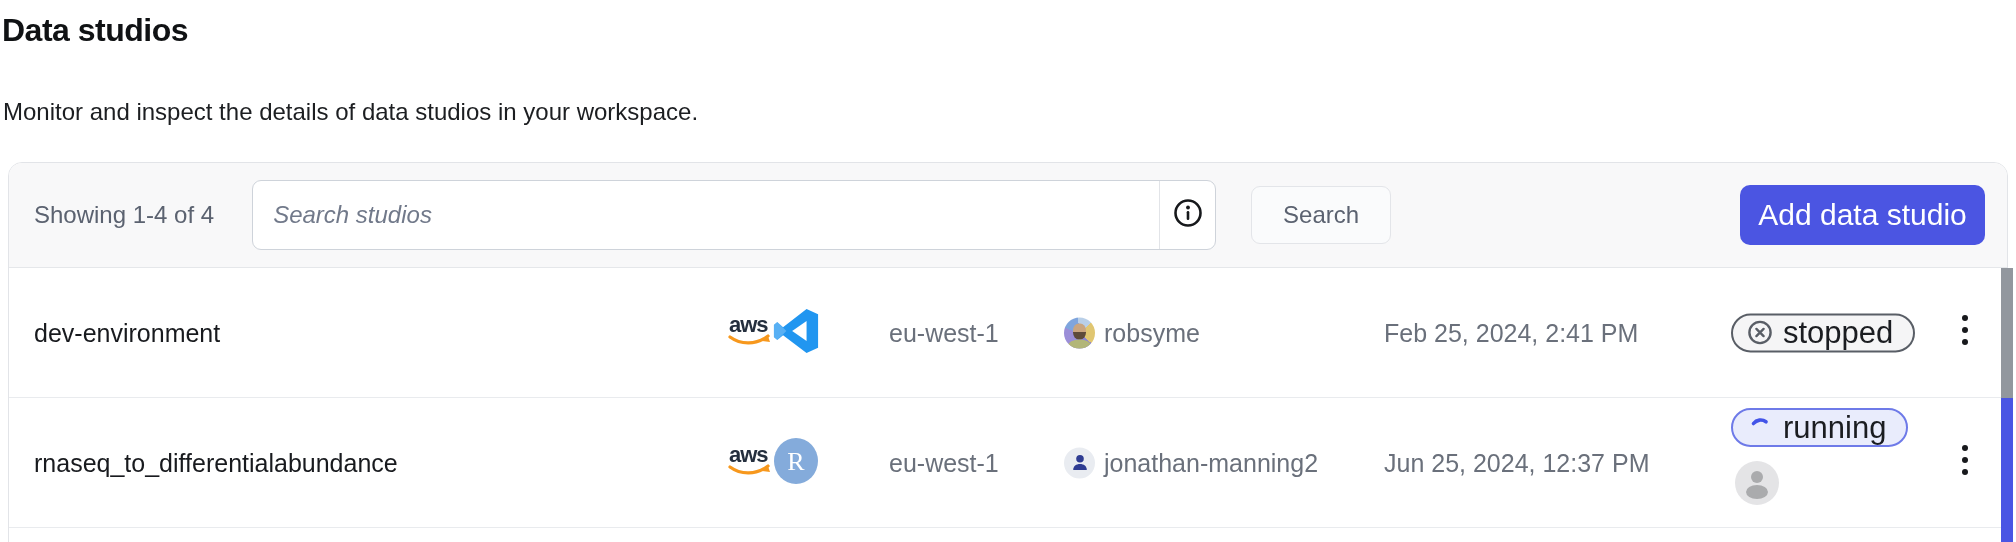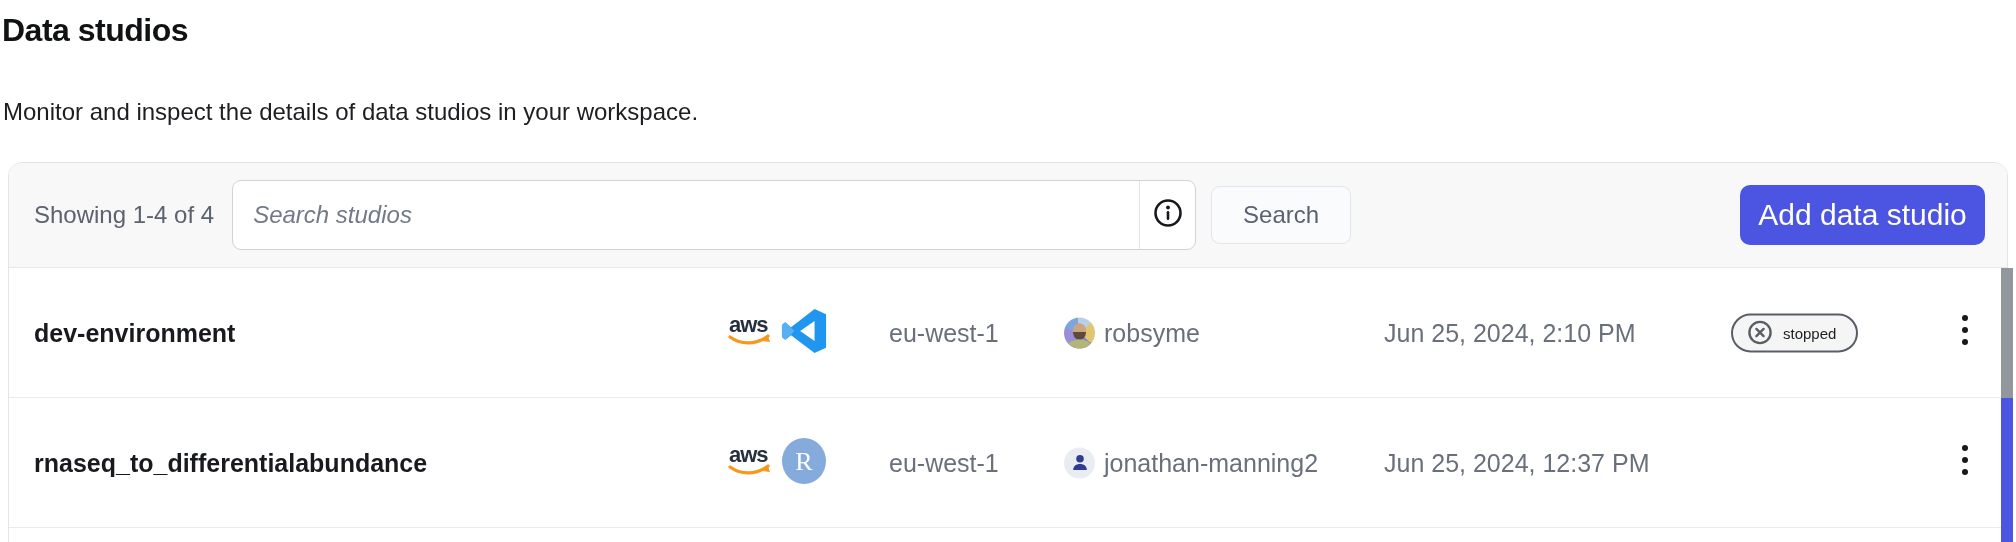--- a/index.html
+++ b/index.html
@@ -10,54 +10,54 @@
   .page-header { position:absolute; left:2px; top:12px; }
   .page-title { font-size:32px; font-weight:800; color:#101214; letter-spacing:-0.5px; }
   .page-subtitle { position:absolute; left:3px; top:98px; font-size:24px; color:#1c1e21; white-space:nowrap; }
 
   
   .card { position:absolute; left:8px; top:162px; width:2000px; height:420px;
           background:#ffffff; border:1px solid #e2e4e8; border-radius:14px 14px 0 0; }
 
   
   .toolbar { position:relative; height:105px; background:#f8f8f9; border-bottom:1px solid #e5e7ea;
-             border-radius:13px 13px 0 0; display:flex; align-items:center; padding:0 22px 0 25px; }
+             border-radius:13px 13px 0 0; display:flex; align-items:center; padding:0 22px 0 25px;gap:20px; }
   .showing { font-size:24px; color:#5b6270; white-space:nowrap; margin-right:18px; }
   .search-group { display:flex; align-items:stretch; width:964px; height:70px; background:#ffffff;
                   border:1px solid #ced3da; border-radius:9px; overflow:hidden; }
   .search-input { flex:1; border:none; outline:none; font-size:24px; padding:0 20px;
                   font-family:"Liberation Sans", sans-serif; color:#1c1e21; background:transparent; }
   .search-input::placeholder { font-style:italic; color:#71798a; }
   .info-append { width:56px; display:flex; align-items:center; justify-content:center;
                  border-left:1px solid #e2e4e8; cursor:pointer; }
   .search-btn { margin-left:15px; width:140px; height:58px; background:#fafbfc; border:1px solid #e3e5e9;
                 border-radius:9px; font-size:24px; color:#5b6270; font-family:"Liberation Sans", sans-serif;
                 cursor:pointer; }
   .add-btn { margin-left:auto; width:245px; height:60px; background:#4b55e2; border:none; border-radius:10px;
              color:#ffffff; font-size:30px; font-weight:500; font-family:"Liberation Sans", sans-serif;
              cursor:pointer; }
 
   
   .row { position:relative; height:130px; background:#ffffff; border-bottom:1px solid #e9ebee; }
   .cell { position:absolute; top:50%; transform:translateY(-50%); white-space:nowrap; }
-  .cell-name   { left:25px;  font-size:25px; font-weight:700; color:#181a1e; }
-  .cell-icons  { left:716px; display:flex; align-items:center; gap:8px;text-align:center; }
+  .cell-name   { left:25px;  font-size:25px; font-weight:400; color:#181a1e; }
+  .cell-icons  { left:716px; display:flex; align-items:center; gap:0;text-align:center; }
   .cell-region { left:880px; font-size:25px; color:#6a707b; }
   .cell-user   { left:1055px; display:flex; align-items:center; gap:9px; font-size:25px; color:#6a707b; }
   .cell-date   { left:1375px; font-size:25px; color:#6a707b; }
   .cell-status { left:1722px; }
   .cell-menu   { left:1938px; width:36px; height:44px; display:flex; align-items:center; justify-content:center;
                  cursor:pointer; }
 
   
   .status-stack { top:10px; transform:none; display:flex; flex-direction:column; gap:14px; align-items:flex-start; }
 
   
   .badge { display:inline-flex; align-items:center; gap:10px; height:39px; padding:0 20px 0 14px;
-           border-radius:20px; font-size:15px; color:#1b1d21; }
+           border-radius:20px; font-size:31px; color:#1b1d21; }
   .badge-stopped { background:#f5f5f6; border:2px solid #595e66; }
   .badge-running { background:#e9ecfc; border:2px solid #6e7ae8; }
 
   
   .avatar-photo { width:31px; height:31px; border-radius:50%; position:relative; overflow:hidden; flex:none;
                   background:conic-gradient(from 210deg,#9b8ed8 0 22%,#7fa5dd 22% 40%,#b9cfe8 40% 55%,#e0c671 55% 78%,#8d86cf 78% 100%); }
   .avatar-photo .face { position:absolute; left:9px; top:6px; width:13px; height:16px; border-radius:45%;
                         background:linear-gradient(#caa57f 52%,#5e4a3a 52%); }
   .avatar-photo .shirt { position:absolute; left:4px; top:22px; width:23px; height:12px; border-radius:50% 50% 0 0;
                          background:#b2b678; }
@@ -124,21 +124,21 @@
     <div class="cell cell-region">eu-west-1</div>
 
     <div class="cell cell-user">
       <span class="avatar-photo">
         <span class="face"></span>
           <span class="shirt"></span>
       </span>
       <span>robsyme</span>
     </div>
 
-    <div class="cell cell-date">Jun 25, 2024, 2:10 PM</div>
+    <div class="cell cell-date">Feb 25, 2024, 2:41 PM</div>
 
     <div class="cell cell-status">
       <span class="badge badge-stopped">
         <span style="display:flex;">
           <svg width="26" height="26" viewBox="0 0 26 26">
             <circle cx="13" cy="13" r="10.6" fill="none" stroke="#595e66" stroke-width="2.4"></circle>
             <path d="M9.4 9.4 L16.6 16.6 M16.6 9.4 L9.4 16.6" stroke="#595e66" stroke-width="2.4" stroke-linecap="round"></path>
           </svg>
         </span>
         <span>stopped</span>
@@ -182,20 +182,36 @@
         <svg width="24" height="24" viewBox="0 0 24 24">
           <circle cx="12" cy="8.2" r="3.8" fill="#2e3c92"></circle>
           <path d="M5.2 19.5 c0-4 3-6 6.8-6 s6.8 2 6.8 6 z" fill="#2e3c92"></path>
         </svg>
       </span>
       <span>jonathan-manning2</span>
     </div>
 
     <div class="cell cell-date">Jun 25, 2024, 12:37 PM</div>
 
+    <div class="cell cell-status status-stack">
+      <span class="badge badge-running">
+        <span style="display:flex;">
+          <svg width="26" height="26" viewBox="0 0 26 26">
+            <path d="M6.5 8.5 A 9 9 0 0 1 19 6.8" fill="none" stroke="#4354e8" stroke-width="3.6" stroke-linecap="round"></path>
+          </svg>
+        </span>
+        <span>running</span>
+      </span>
+      <span class="avatar-generic-lg">
+        <svg width="34" height="34" viewBox="0 0 34 34">
+          <circle cx="17" cy="11" r="6" fill="#aaabad"></circle>
+          <ellipse cx="17" cy="26" rx="11" ry="7" fill="#aaabad"></ellipse>
+        </svg>
+      </span>
+    </div>
 
     <div class="cell cell-menu">
       <span>
         <svg width="12" height="36" viewBox="0 0 12 36">
           <circle cx="6" cy="5" r="3" fill="#17191c"></circle>
           <circle cx="6" cy="17" r="3" fill="#17191c"></circle>
           <circle cx="6" cy="29" r="3" fill="#17191c"></circle>
         </svg>
       </span>
     </div>

